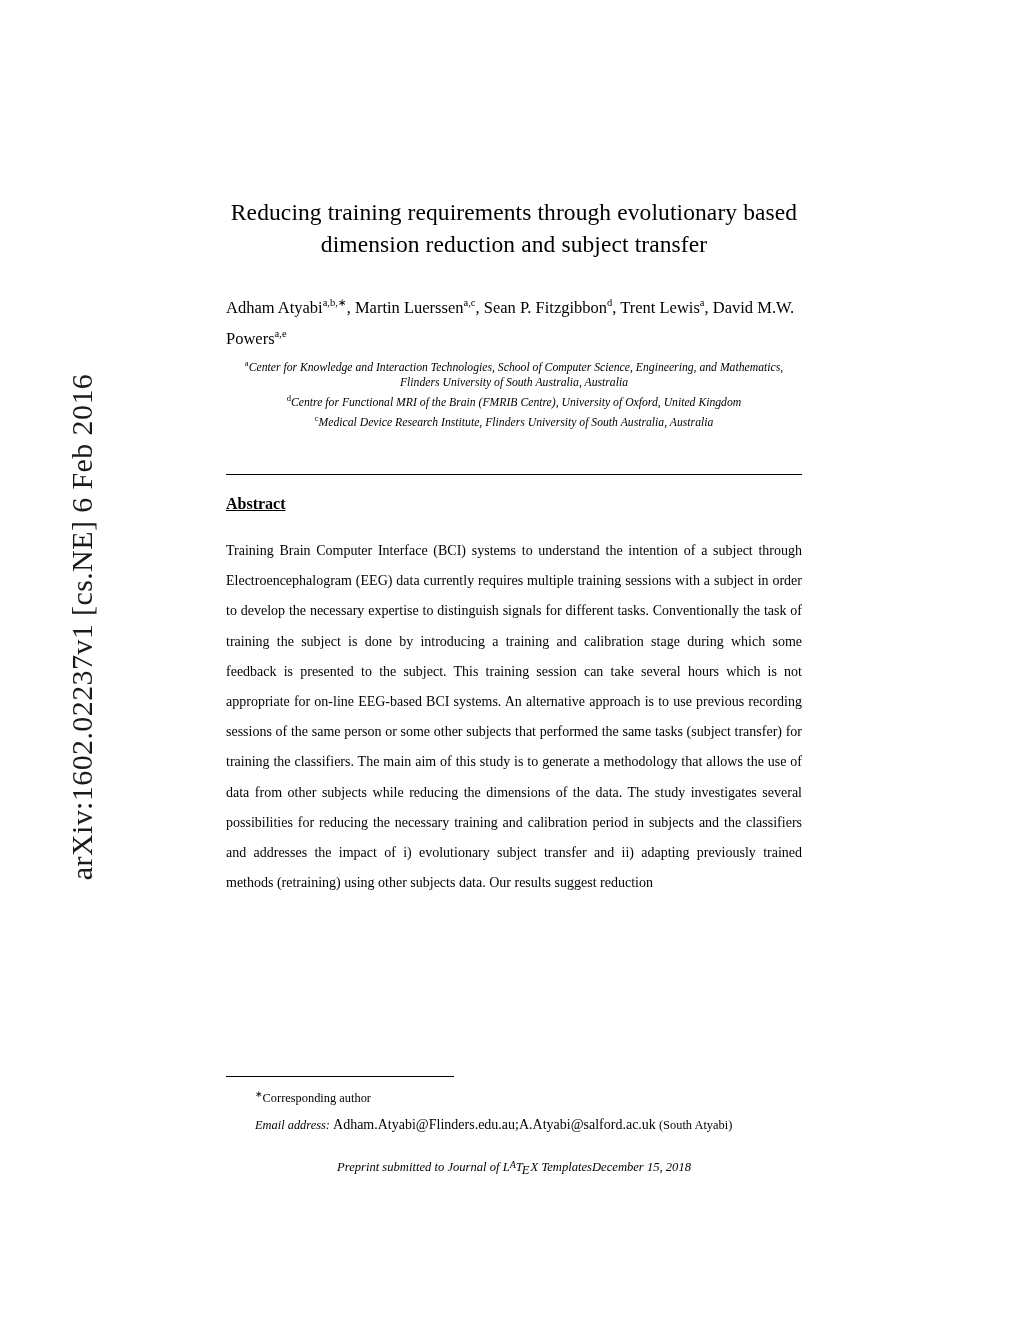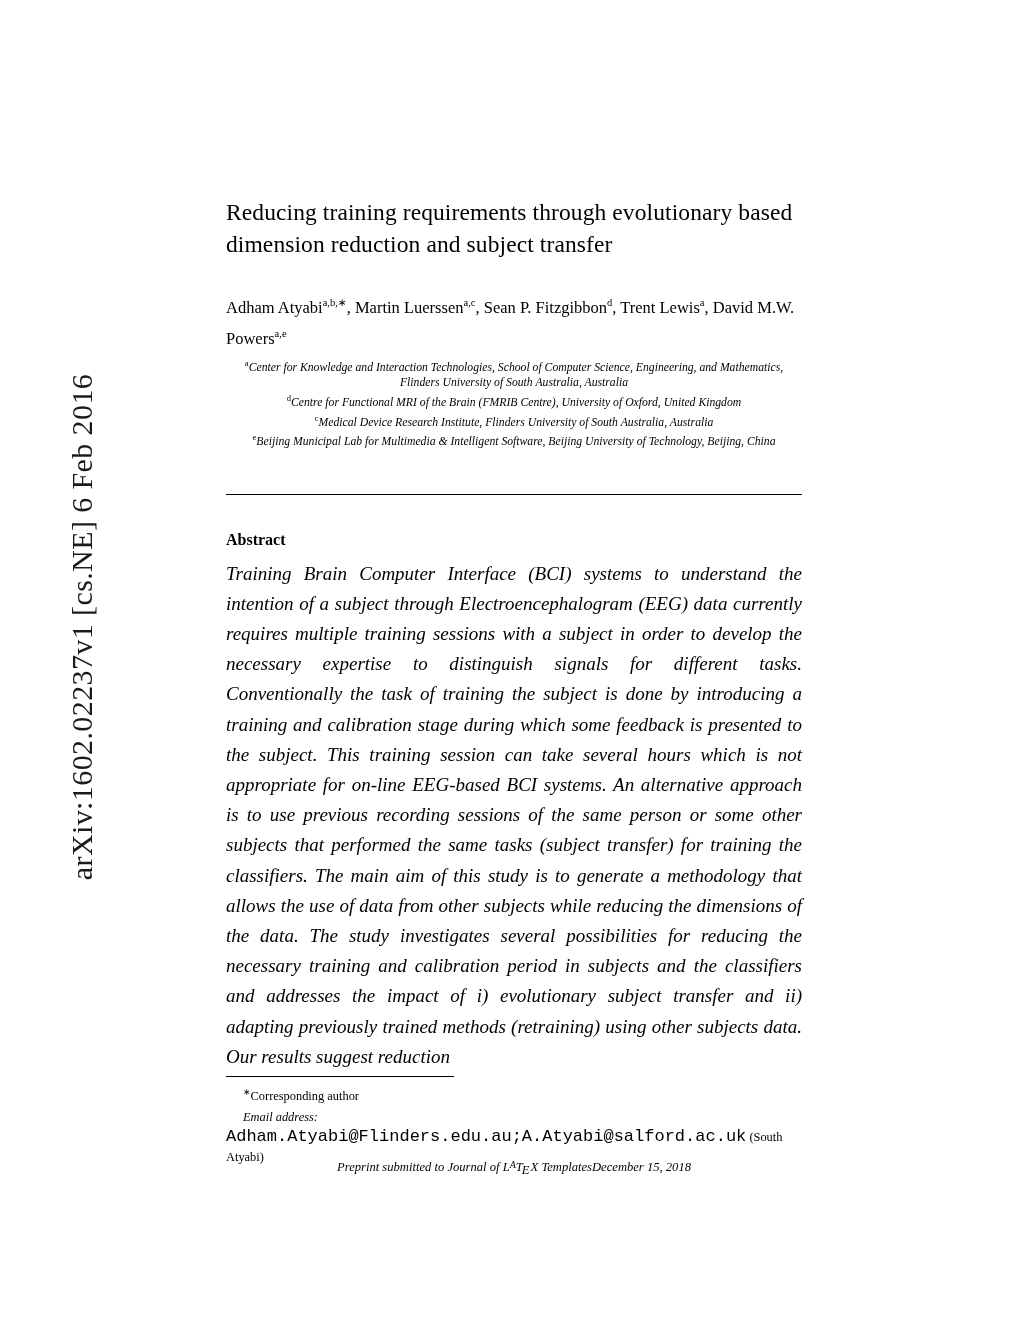--- a/index.html
+++ b/index.html
@@ -37,21 +37,21 @@
     left: 226px;
     top: 0;
     width: 576px;
     height: 1325px;
   }
 
   .title {
     margin-top: 196px;
     font-size: 23.5px;
     line-height: 32px;
-    text-align: left;
+    text-align: center;
     letter-spacing: 0.1px;
   }
 
   .authors {
     margin-top: 30px;
     font-size: 16.5px;
     line-height: 26px;
     text-align: left;
   }
   .authors sup, .title sup { font-size: 10.5px; }
@@ -70,57 +70,57 @@
   }
 
   .rule {
     margin: 44px auto 0 auto;
     width: 576px;
     height: 1px;
     background: #000;
   }
 
   .abstract-head {
-    margin-top: 36px;
+    margin-top: 20px;
     font-size: 16px;
     font-weight: bold;
     text-align: left;
+    text-decoration: underline;
   }
 
   .abstract-body {
-    margin-top: 10px;
-    font-size: 19px;
+    margin-top: 23px;
+    font-size: 14px;
     line-height: 30.2px;
     text-align: justify;
     text-justify: inter-word;
     hyphens: manual;
-    font-style: italic;
   }
 
   .footnote-rule {
     position: absolute;
     left: 0;
     top: 1076px;
     width: 228px;
     height: 1px;
     background: #000;
   }
 
   .footnotes {
     position: absolute;
-    left: 0;
+    left: 12px;
     top: 1082px;
     width: 576px;
     font-size: 12.4px;
-    line-height: 20px;
+    line-height: 25px;
   }
   .footnotes .fn-1 { text-indent: 17px; }
   .footnotes .fn-2 { margin-top: 1px; text-indent: 17px; }
   .footnotes .it { font-style: italic; }
-  .footnotes .mono { font-family: Liberation Mono, monospace; font-size: 17px; }
+  .footnotes .mono { font-family: Liberation Serif, serif; font-size: 14px; }
   .footnotes sup { font-size: 9px; }
 
   .pagefoot {
     position: absolute;
     left: 0;
     top: 1160px;
     width: 576px;
     font-size: 12.6px;
     font-style: italic;
     display: flex;
@@ -146,21 +146,20 @@
     <span>Martin Luerssen</span><sup>a,c</sup><span>, </span>
     <span>Sean P. Fitzgibbon</span><sup>d</sup><span>, </span>
     <span>Trent Lewis</span><sup>a</sup><span>,</span>
     <span>David M.W. Powers</span><sup>a,e</sup>
   </div>
 
   <div class="affiliations">
     <span class="aff"><sup>a</sup><span>Center for Knowledge and Interaction Technologies, School of Computer Science, Engineering, and Mathematics, Flinders University of South Australia, Australia</span></span>
     <span class="aff"><sup>d</sup><span>Centre for Functional MRI of the Brain (FMRIB Centre), University of Oxford, United Kingdom</span></span>
     <span class="aff"><sup>c</sup><span>Medical Device Research Institute, Flinders University of South Australia, Australia</span></span>
-    <span class="aff"><sup>e</sup><span>Beijing Municipal Lab for Multimedia &amp; Intelligent Software, Beijing University of Technology, Beijing, China</span></span>
   </div>
 
   <div class="rule"></div>
 
   <div class="abstract-head">Abstract</div>
 
   <div class="abstract-body">Training Brain Computer Interface (BCI) systems to understand the intention of a subject through Electroencephalogram (EEG) data currently requires multiple training sessions with a subject in order to develop the necessary expertise to distinguish signals for different tasks. Conventionally the task of training the subject is done by introducing a training and calibration stage during which some feedback is presented to the subject. This training session can take several hours which is not appropriate for on-line EEG-based BCI systems. An alternative approach is to use previous recording sessions of the same person or some other subjects that performed the same tasks (subject transfer) for training the classifiers. The main aim of this study is to generate a methodology that allows the use of data from other subjects while reducing the dimensions of the data. The study investigates several possibilities for reducing the necessary training and calibration period in subjects and the classifiers and addresses the impact of i) evolutionary subject transfer and ii) adapting previously trained methods (retraining) using other subjects data. Our results suggest reduction</div>
 
   <div class="footnote-rule"></div>
 

